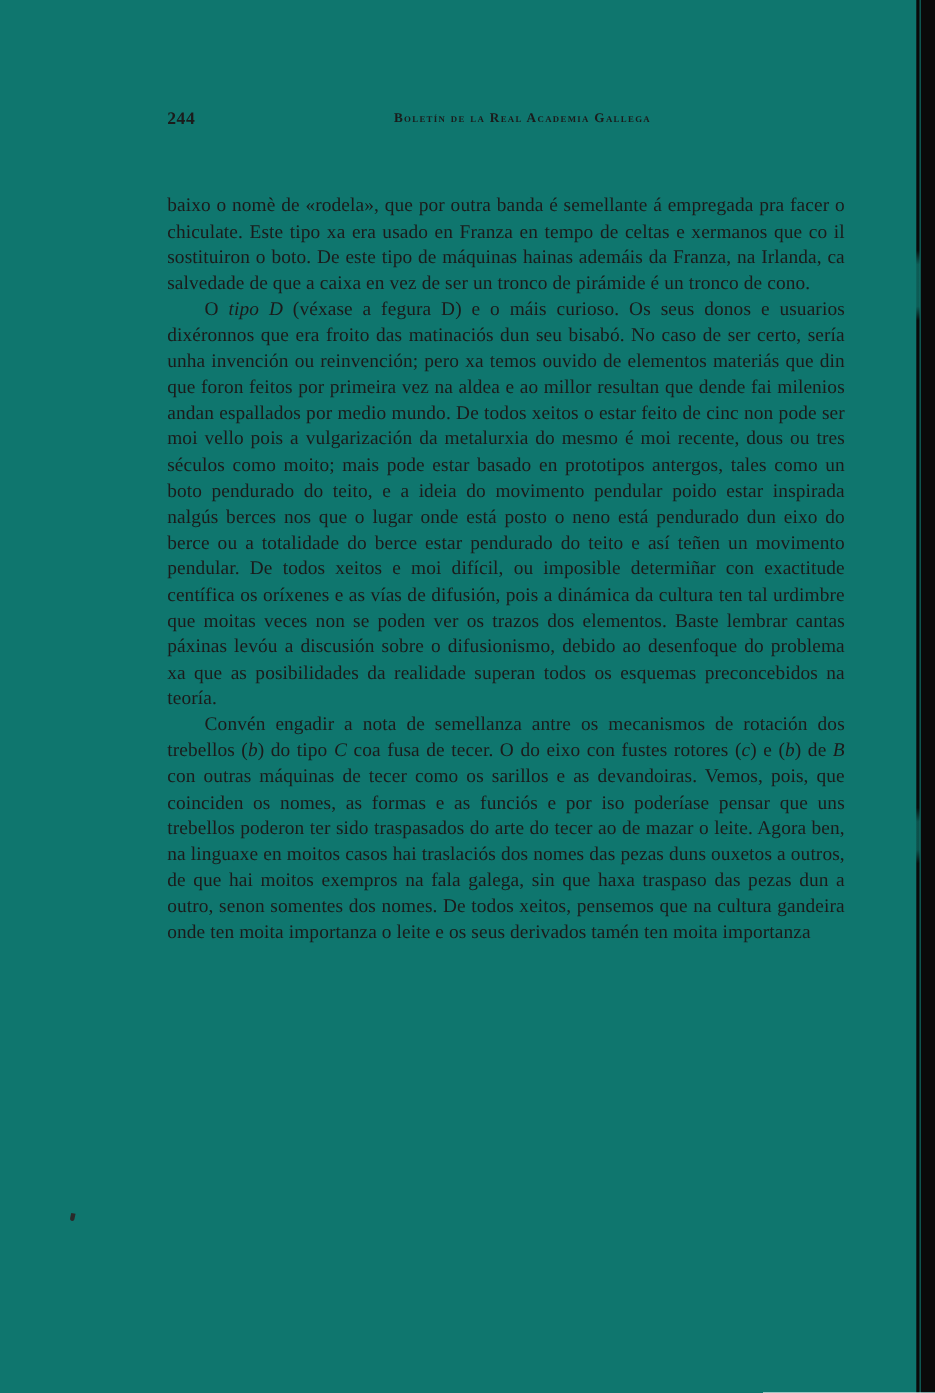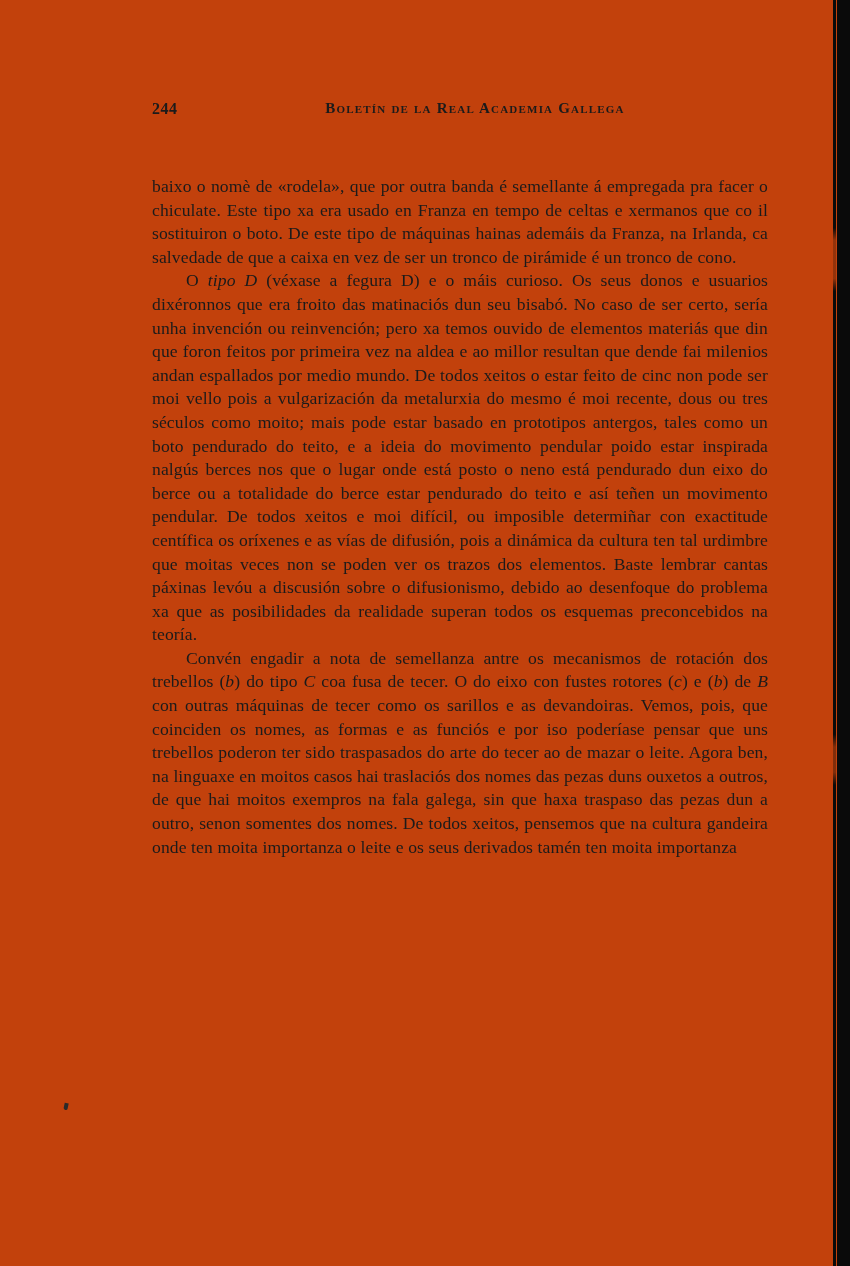--- a/index.html
+++ b/index.html
@@ -4,21 +4,21 @@
 <style>
   html, body {
     margin: 0;
     padding: 0;
     background: #ffffff;
   }
   .page {
     position: relative;
     width: 850px;
     height: 1266px;
-    background: #c2410c;
+    background: #0f766e;
     overflow: hidden;
     font-family: "Liberation Serif", serif;
     color: #1b1b1b;
   }
   .page-header {
     position: absolute;
     top: 100px;
     left: 152px;
     width: 616px;
     height: 22px;
@@ -27,21 +27,21 @@
     position: absolute;
     left: 0;
     top: 0;
     font-size: 16px;
     font-weight: 700;
     letter-spacing: 0.5px;
   }
   .journal-title {
     display: block;
     text-align: center;
-    font-size: 15px;
+    font-size: 12px;
     font-weight: 700;
     font-variant: small-caps;
     letter-spacing: 1.2px;
     padding-left: 30px;
   }
   .text-block {
     position: absolute;
     top: 150px;
     left: 152px;
     width: 616px;

